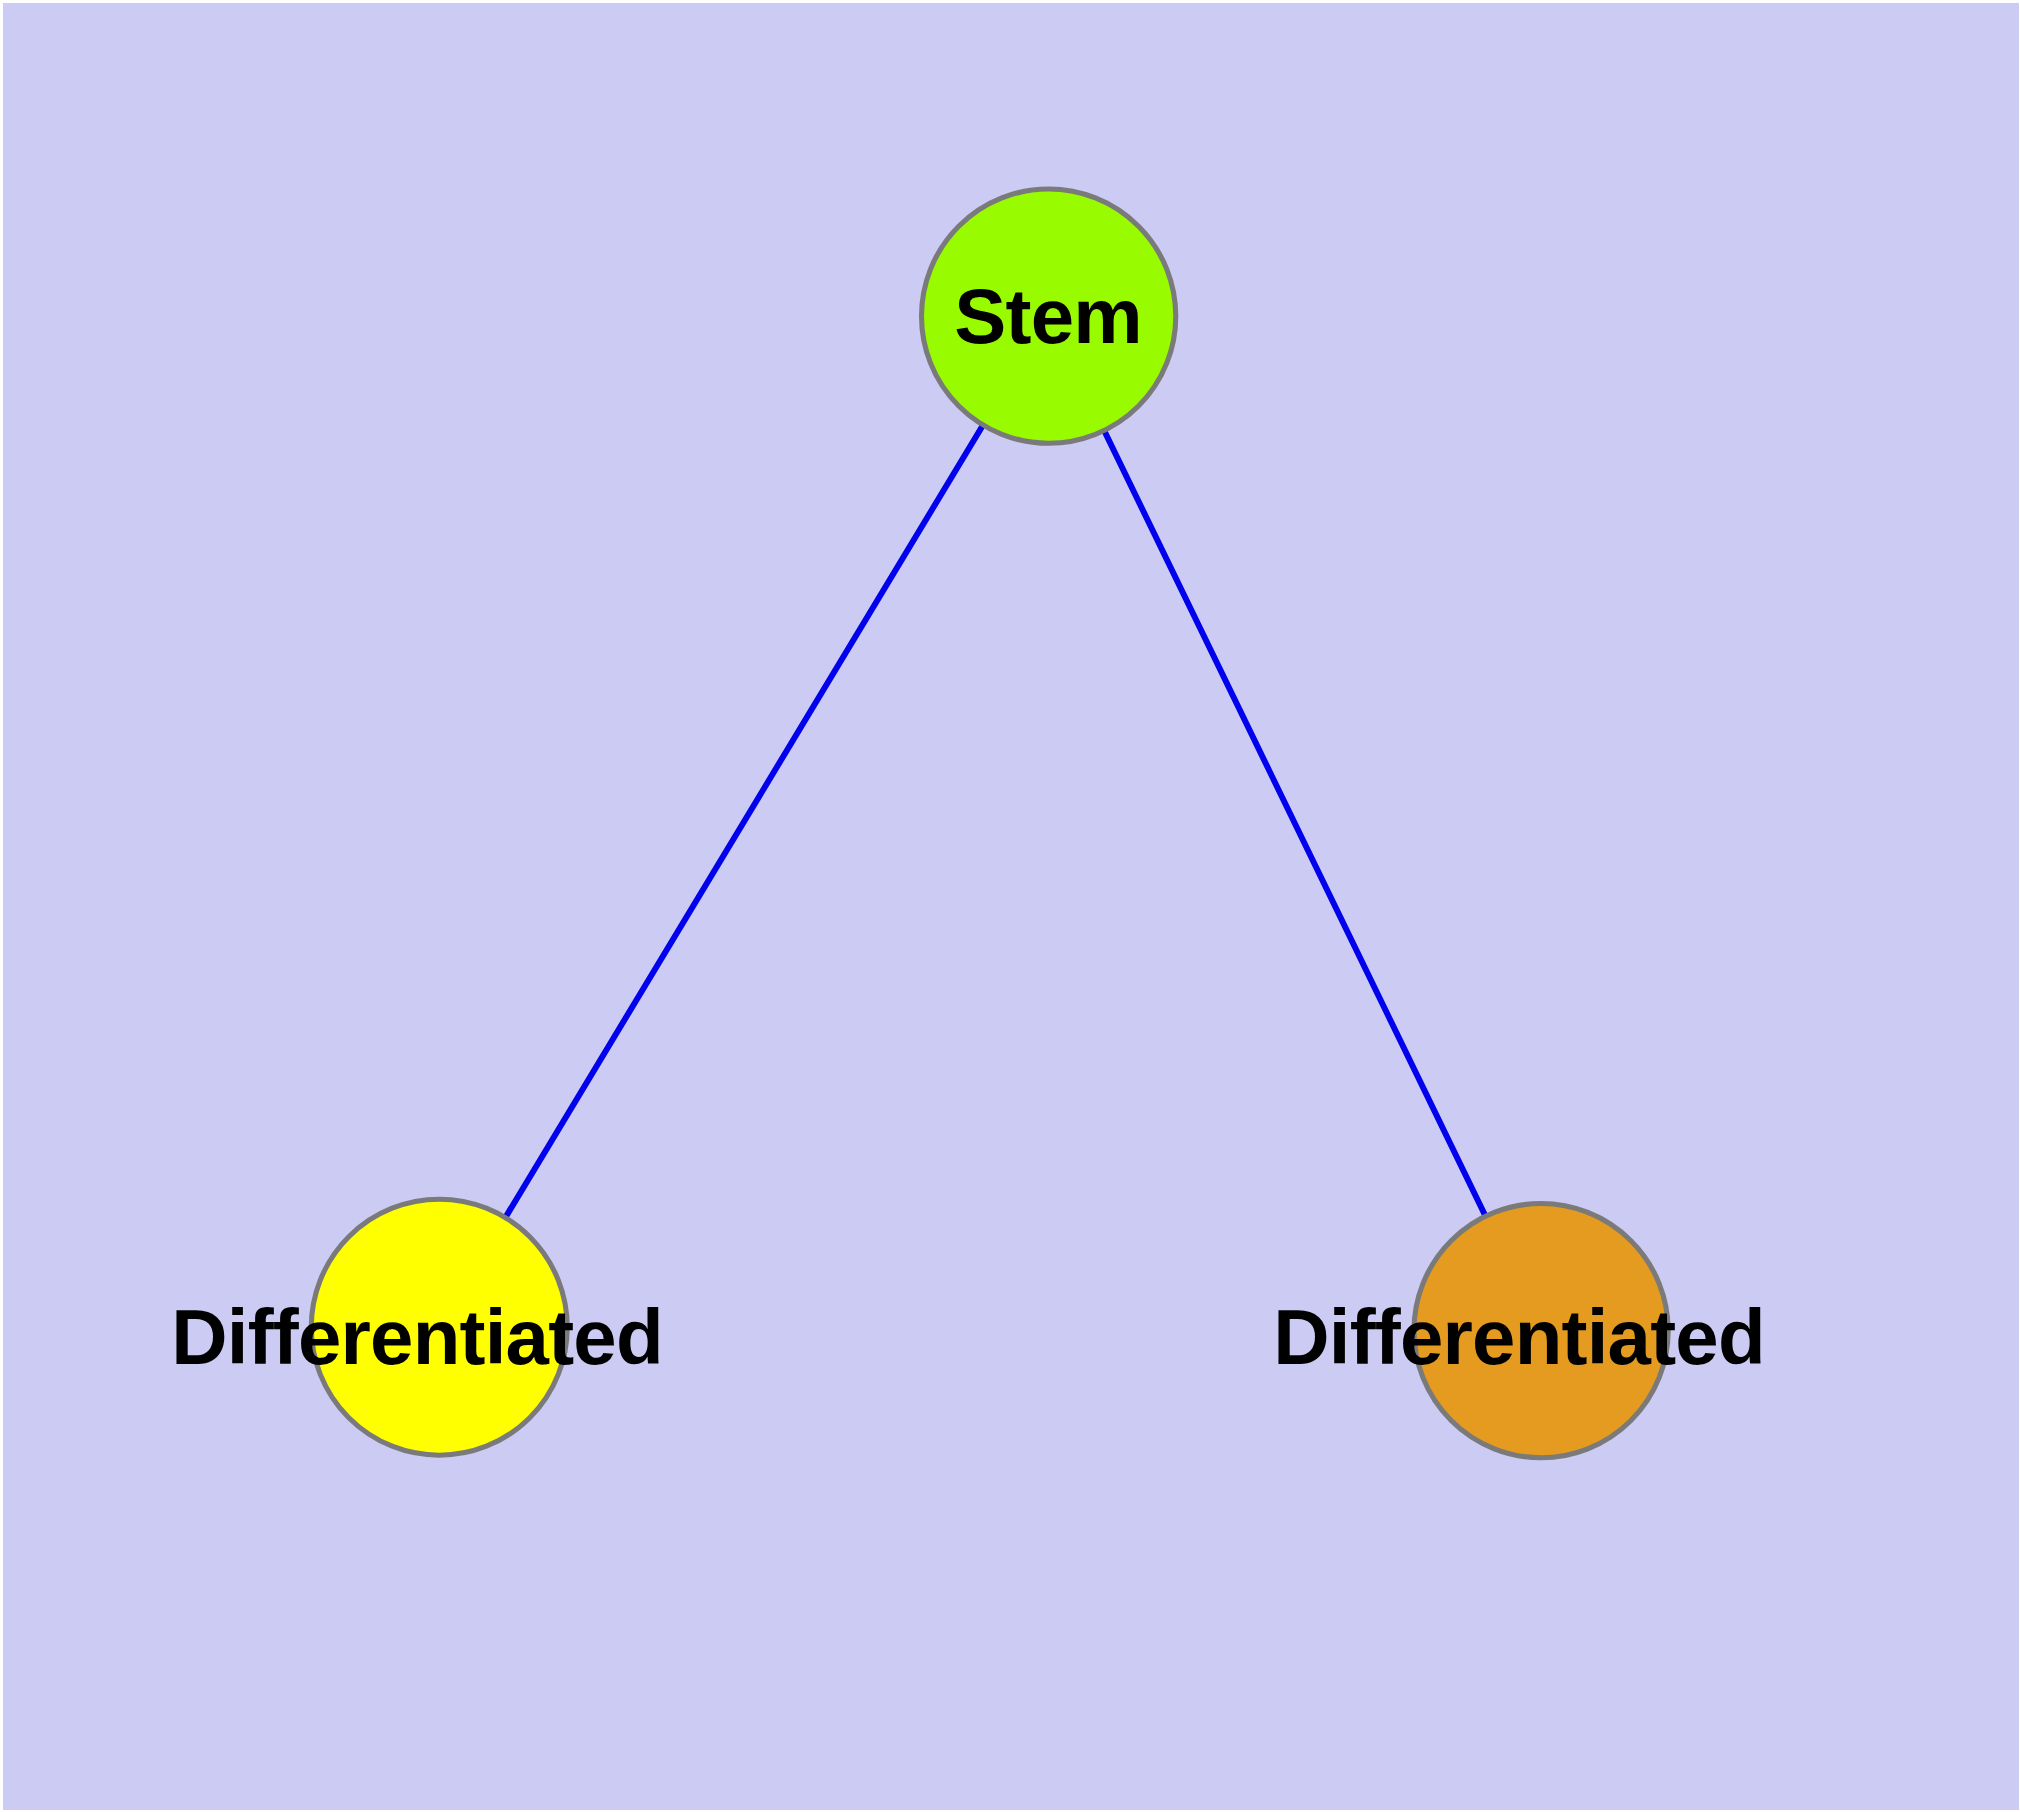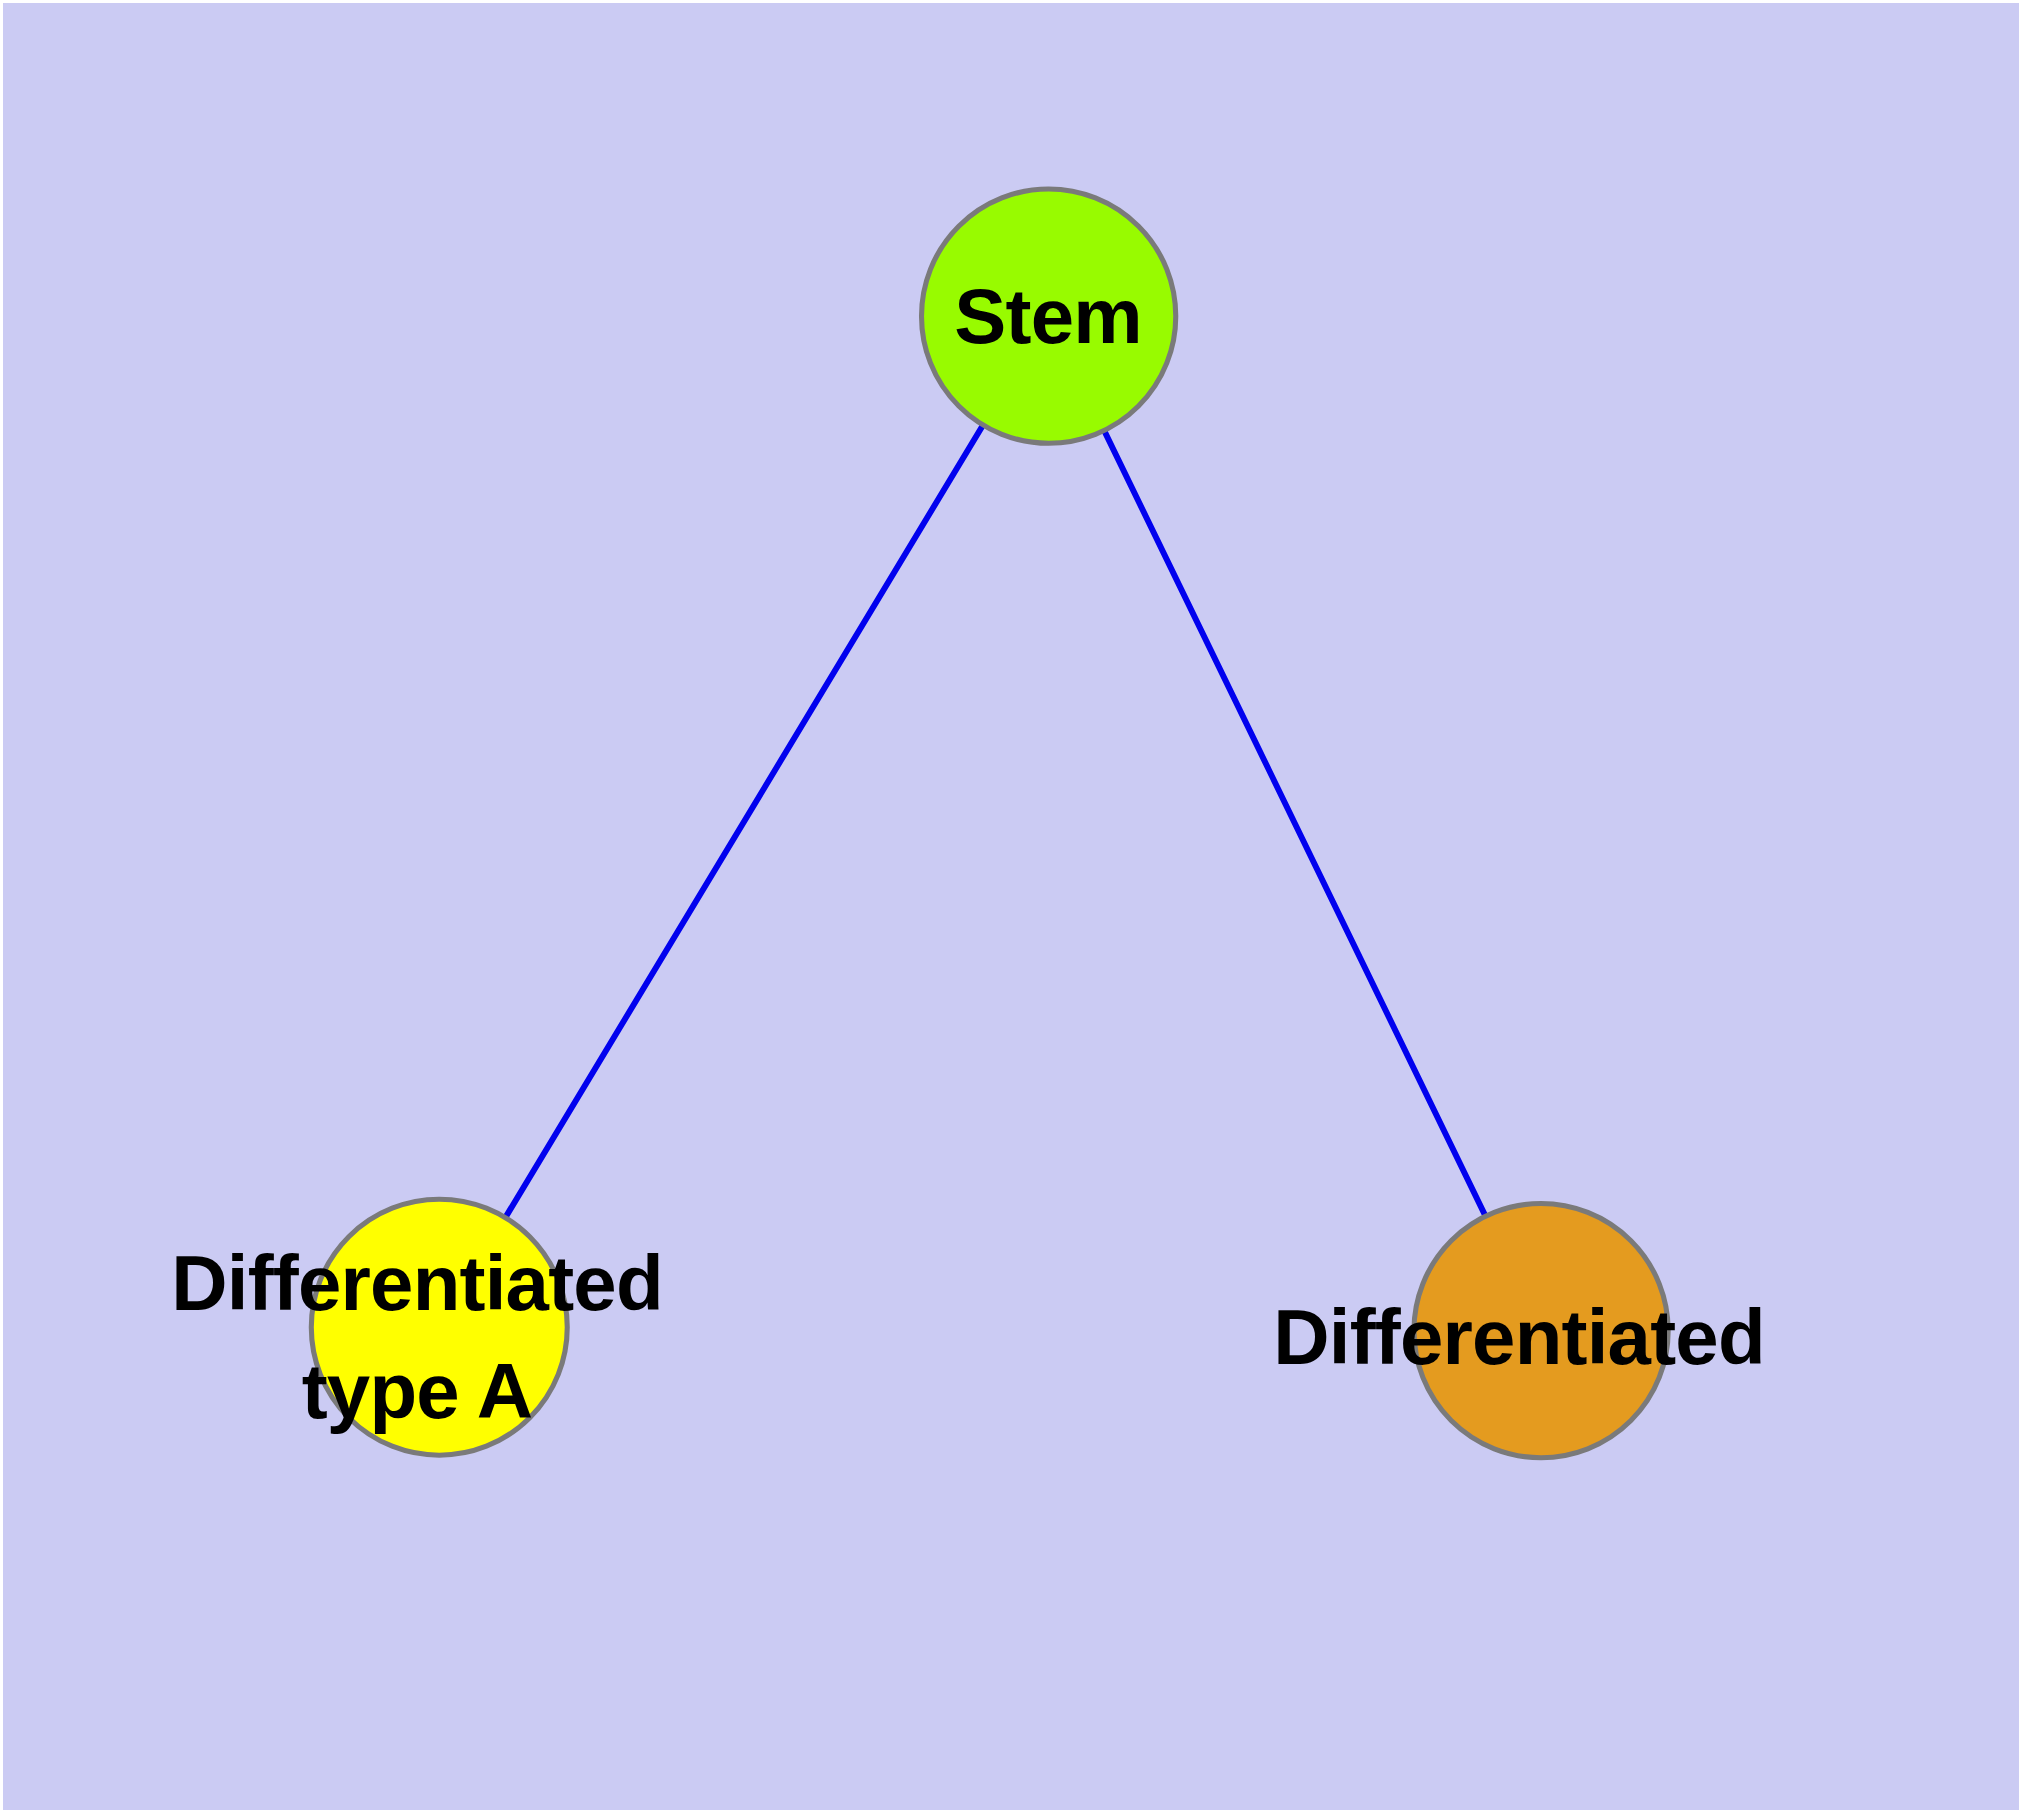--- a/index.html
+++ b/index.html
@@ -62,21 +62,20 @@
 
     <circle cx="518" cy="1566" r="151" stroke-width="6" fill="#ffff00" stroke="#7a7a7a"></circle>
 
     <circle cx="1818" cy="1570" r="150" stroke-width="6" fill="#e49b1f" stroke="#7a7a7a"></circle>
   </svg>
 
   <div class="node-label" style="left: 1048px; top: 316px; color: rgb(0, 0, 0);">Stem</div>
 
   <div class="node-label" style="left: 417px; top: 1337px; color: rgb(0, 0, 0);">
     <span class="label-line">Differentiated</span>
-    <span class="label-line">type A</span>
   </div>
 
   <div class="node-label" style="left: 1519px; top: 1337px; color: rgb(0, 0, 0);">
     <span class="label-line">Differentiated</span>
   </div>
 
 </div>
 
 
 </body></html>

